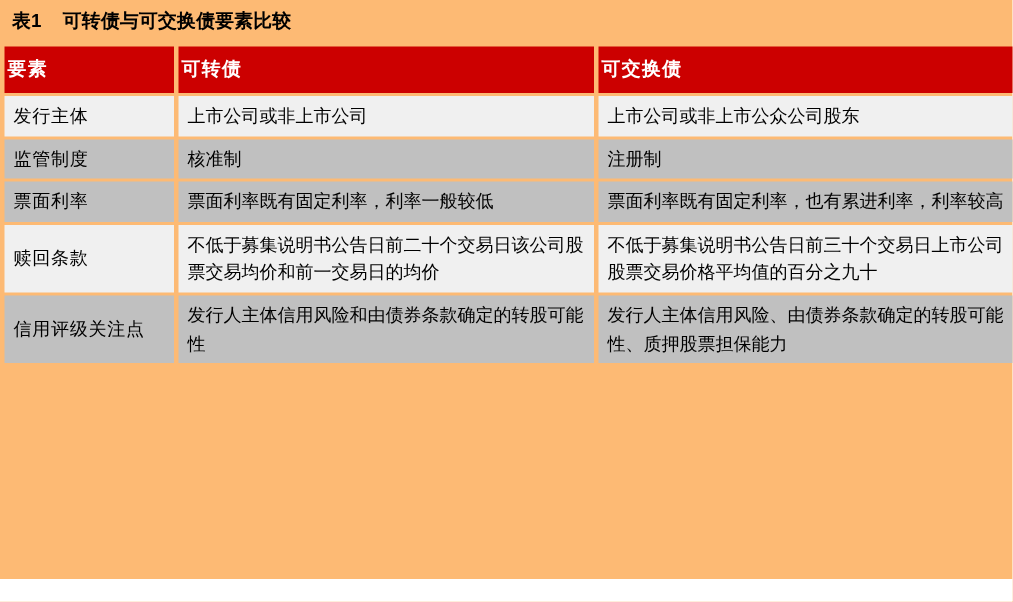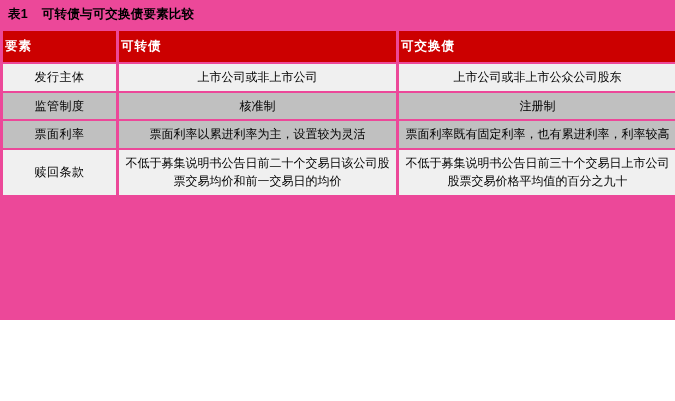--- a/index.html
+++ b/index.html
@@ -10,22 +10,22 @@
   body {
     width: 675px;
     height: 401px;
     font-family: "Liberation Sans", "DejaVu Sans", sans-serif;
     color: #000000;
     overflow: hidden;
   }
   #page {
     position: relative;
     width: 675px;
-    height: 320px;
-    background: #ec4899;
+    height: 386px;
+    background: #fdba74;
     box-sizing: border-box;
   }
   .caption {
     padding: 6px 0 6px 8px;
     font-size: 12.5px;
     font-weight: bold;
     color: #000000;
     letter-spacing: 0.2px;
     white-space: nowrap;
   }
@@ -51,21 +51,20 @@
     color: #ffffff;
     font-size: 12.5px;
     font-weight: bold;
     text-align: left;
     padding: 7px 2px;
     letter-spacing: 1px;
     border: 0;
   }
   table.cmp td {
     font-size: 12px;
-    text-align: center;
     vertical-align: middle;
     padding: 4px 6px;
     line-height: 1.55;
     border: 0;
     word-break: break-all;
     margin-top: 41px;
   }
   tr.band-light td { background: #f0f0f0; }
   tr.band-dark  td { background: #c0c0c0; }
   td.label { letter-spacing: 0.5px; }
@@ -98,24 +97,29 @@
           <td>上市公司或非上市公司</td>
           <td>上市公司或非上市公众公司股东</td>
         </tr>
         <tr class="band-dark">
           <td class="label">监管制度</td>
           <td>核准制</td>
           <td>注册制</td>
         </tr>
         <tr class="band-dark">
           <td class="label">票面利率</td>
-          <td>票面利率以累进利率为主，设置较为灵活</td>
+          <td>票面利率既有固定利率，利率一般较低</td>
           <td>票面利率既有固定利率，也有累进利率，利率较高</td>
         </tr>
         <tr class="band-light">
           <td class="label">赎回条款</td>
           <td>不低于募集说明书公告日前二十个交易日该公司股票交易均价和前一交易日的均价</td>
           <td>不低于募集说明书公告日前三十个交易日上市公司股票交易价格平均值的百分之九十</td>
         </tr>
+        <tr class="band-dark">
+          <td class="label">信用评级关注点</td>
+          <td>发行人主体信用风险和由债券条款确定的转股可能性</td>
+          <td>发行人主体信用风险、由债券条款确定的转股可能性、质押股票担保能力</td>
+        </tr>
       </tbody>
   </table>
 
 </div>
 
 </body></html>

